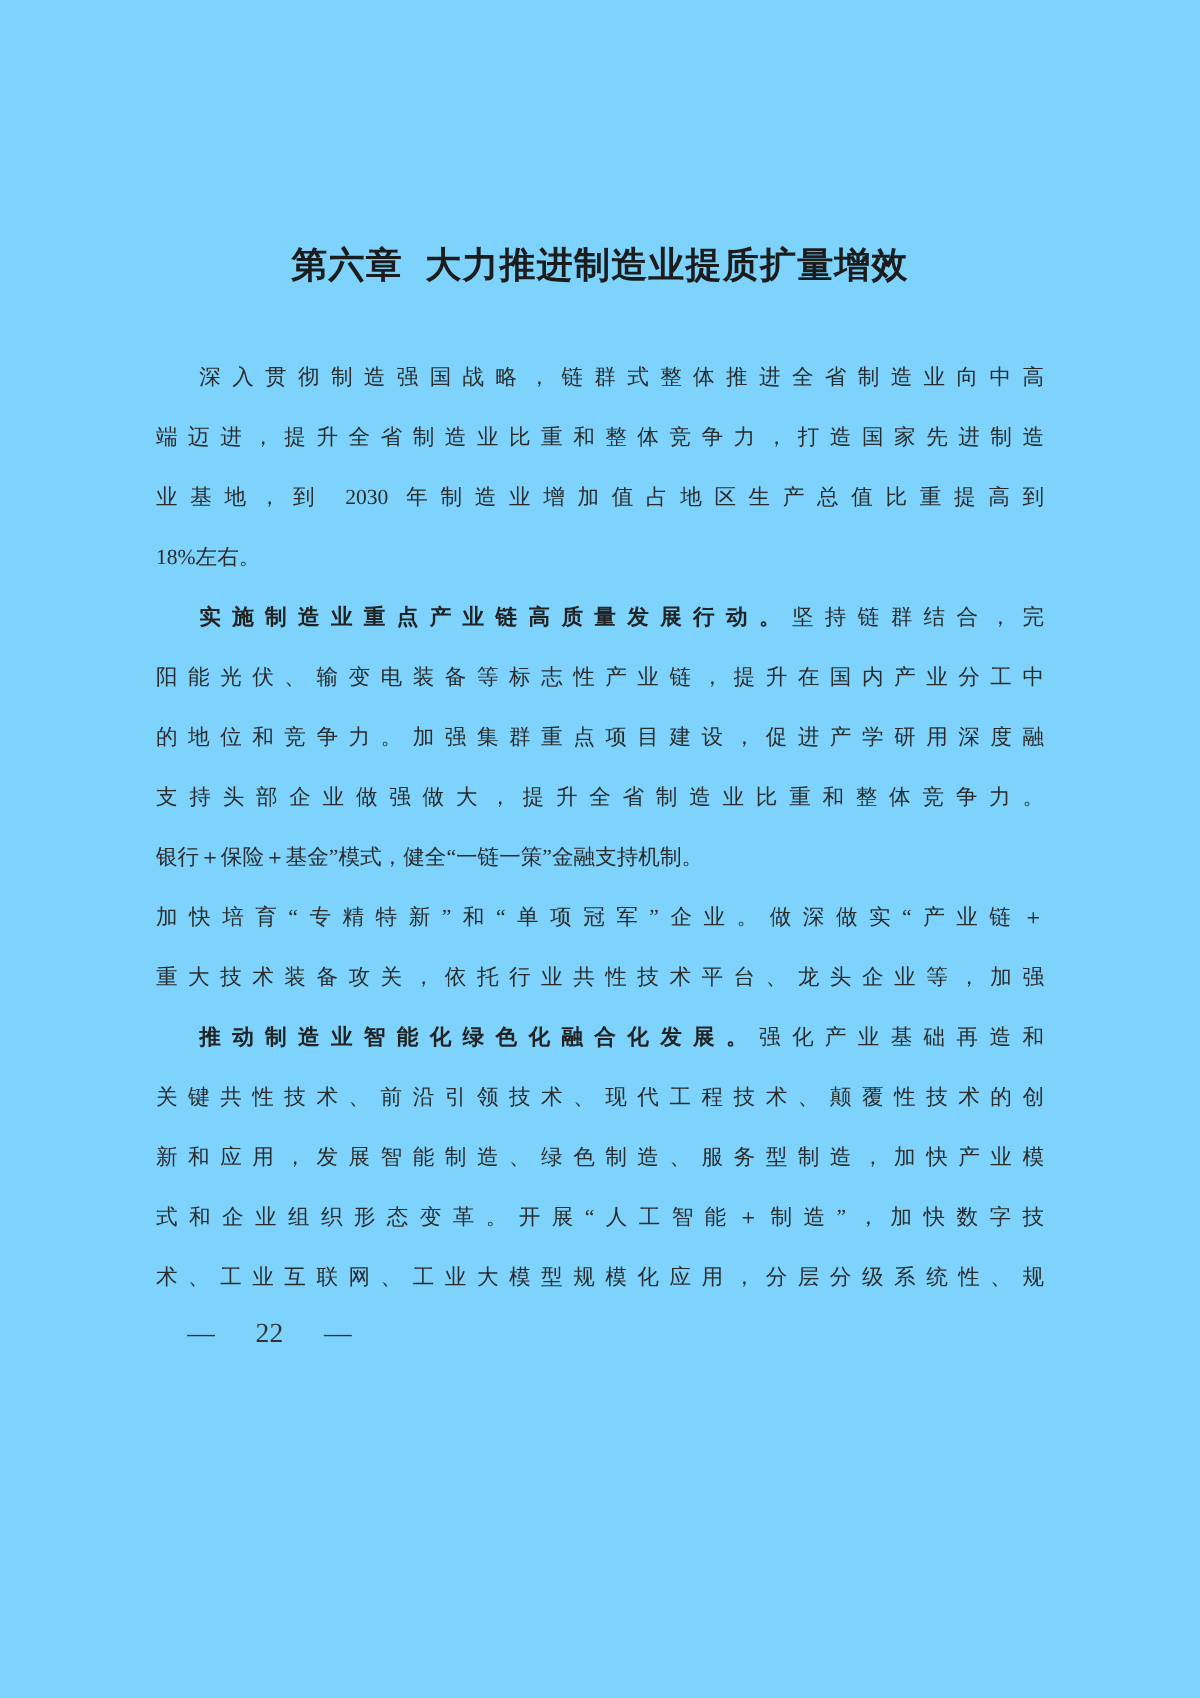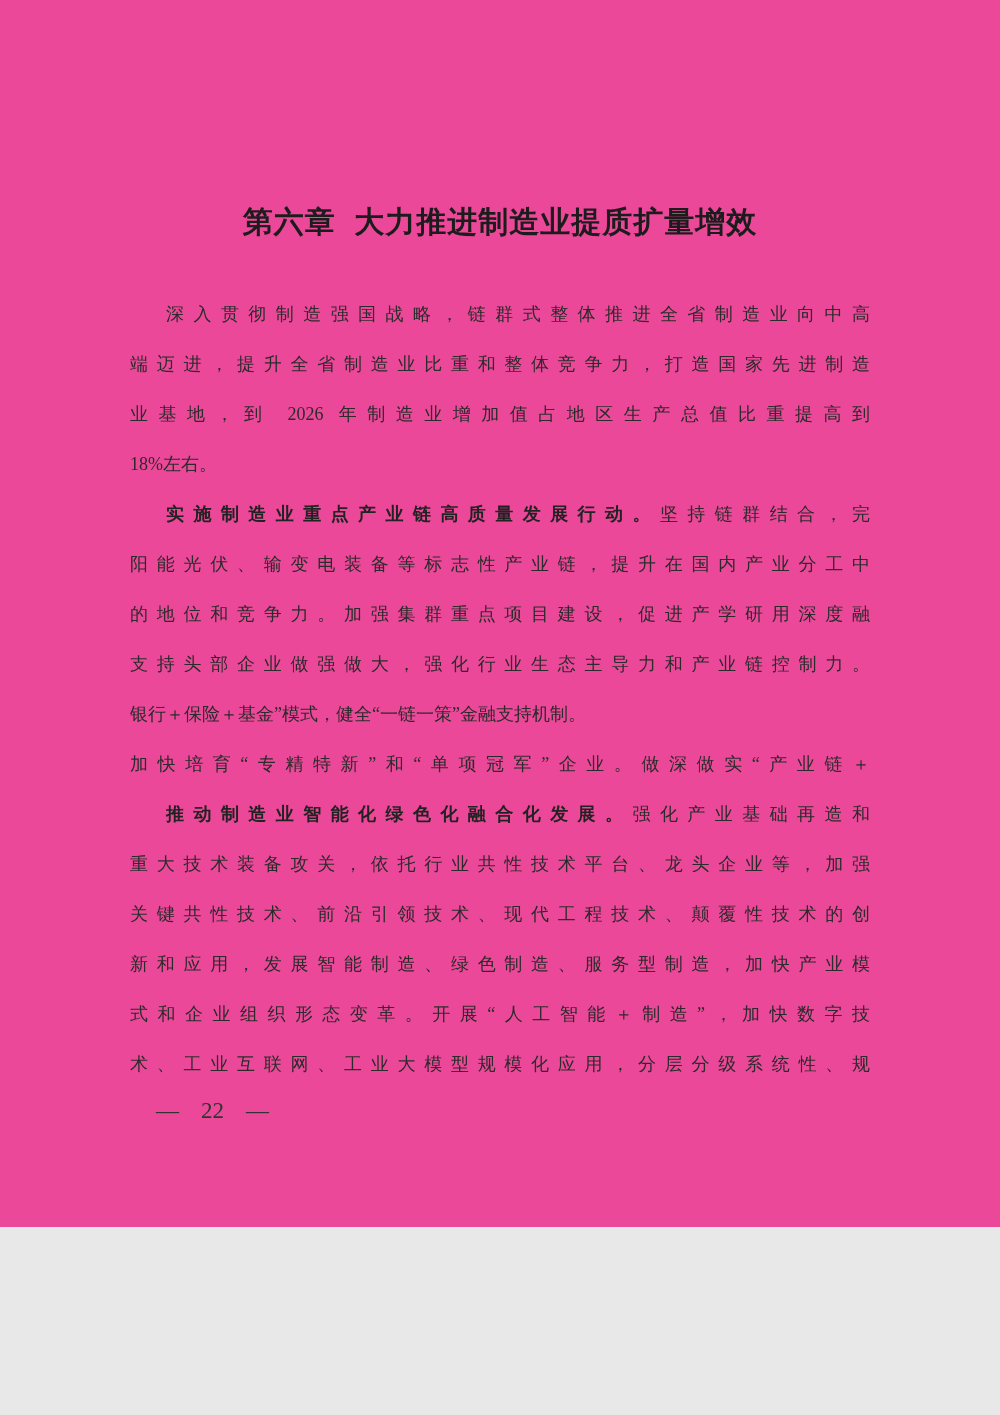--- a/index.html
+++ b/index.html
@@ -3,23 +3,23 @@
 <meta charset="utf-8">
 <style>
   html, body {
     margin: 0;
     padding: 0;
     background: #e8e8e8;
   }
   .page {
     position: relative;
     width: 1000px;
-    height: 1227px;
+    height: 1415px;
     margin: 0 auto;
-    background: #ec4899;
+    background: #7dd3fc;
     overflow: hidden;
     font-family: "Liberation Serif", "DejaVu Serif", serif;
     color: #262626;
   }
   .doc {
     padding: 203px 130px 0 130px;
   }
   .chapter-title {
     text-align: center;
     font-family: "Liberation Sans", "DejaVu Sans", sans-serif;
@@ -63,49 +63,49 @@
     font-size: 23px;
     line-height: 30px;
     color: #333333;
     font-family: "Liberation Serif", "DejaVu Serif", serif;
   }
   .page-footer .dash {
     letter-spacing: 0;
   }
   .page-footer .page-num {
     display: inline-block;
-    margin: 0 22px;
+    margin: 0 34px;
   }
 </style>
 </head>
 <body>
 
 <div class="page">
   <div class="doc">
 
     <h1 class="chapter-title"><span class="chapter-no">第六章</span><span>大力推进制造业提质扩量增效</span></h1>
 
     <div>
         <div class="paragraph">
           <div class="line fill indent"><span>深入贯彻制造强国战略，链群式整体推进全省制造业向中高</span></div>
           <div class="line fill"><span>端迈进，提升全省制造业比重和整体竞争力，打造国家先进制造</span></div>
-          <div class="line fill"><span>业基地，到 2026 年制造业增加值占地区生产总值比重提高到</span></div>
+          <div class="line fill"><span>业基地，到 2030 年制造业增加值占地区生产总值比重提高到</span></div>
           <div class="line"><span>18%左右。</span></div>
         </div>
         <div class="paragraph">
           <div class="line fill indent"><span class="lead">实施制造业重点产业链高质量发展行动。</span><span>坚持链群结合，完</span></div>
           <div class="line fill"><span>阳能光伏、输变电装备等标志性产业链，提升在国内产业分工中</span></div>
           <div class="line fill"><span>的地位和竞争力。加强集群重点项目建设，促进产学研用深度融</span></div>
-          <div class="line fill"><span>支持头部企业做强做大，强化行业生态主导力和产业链控制力。</span></div>
+          <div class="line fill"><span>支持头部企业做强做大，提升全省制造业比重和整体竞争力。</span></div>
           <div class="line"><span>银行＋保险＋基金”模式，健全“一链一策”金融支持机制。</span></div>
           <div class="line fill"><span>加快培育“专精特新”和“单项冠军”企业。做深做实“产业链＋</span></div>
         </div>
         <div class="paragraph">
+          <div class="line fill"><span>重大技术装备攻关，依托行业共性技术平台、龙头企业等，加强</span></div>
           <div class="line fill indent"><span class="lead">推动制造业智能化绿色化融合化发展。</span><span>强化产业基础再造和</span></div>
-          <div class="line fill"><span>重大技术装备攻关，依托行业共性技术平台、龙头企业等，加强</span></div>
           <div class="line fill"><span>关键共性技术、前沿引领技术、现代工程技术、颠覆性技术的创</span></div>
           <div class="line fill"><span>新和应用，发展智能制造、绿色制造、服务型制造，加快产业模</span></div>
           <div class="line fill"><span>式和企业组织形态变革。开展“人工智能＋制造”，加快数字技</span></div>
           <div class="line fill"><span>术、工业互联网、工业大模型规模化应用，分层分级系统性、规</span></div>
         </div>
       </div>
 
     <div class="page-footer"><span class="dash">—</span><span class="page-num">22</span><span class="dash">—</span></div>
 
   </div>

